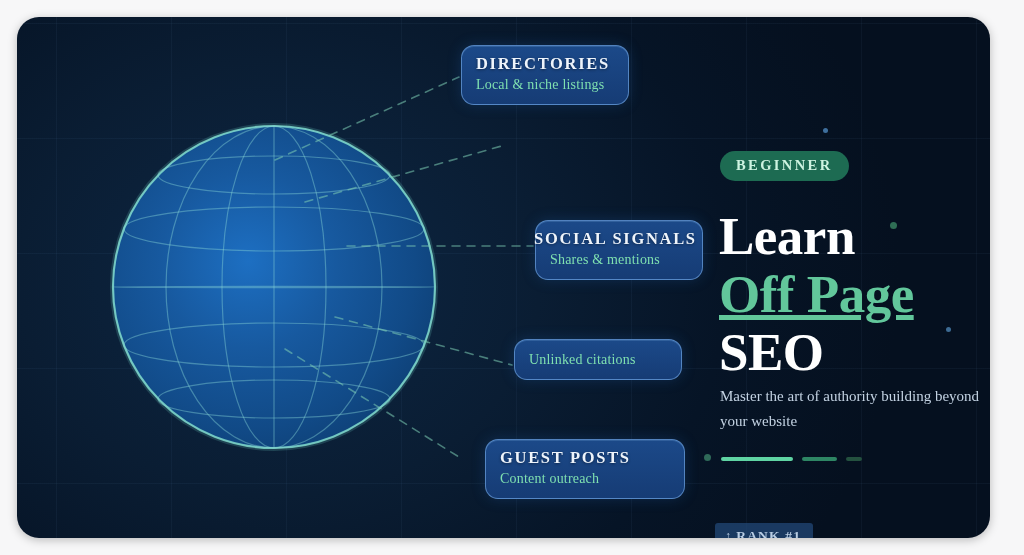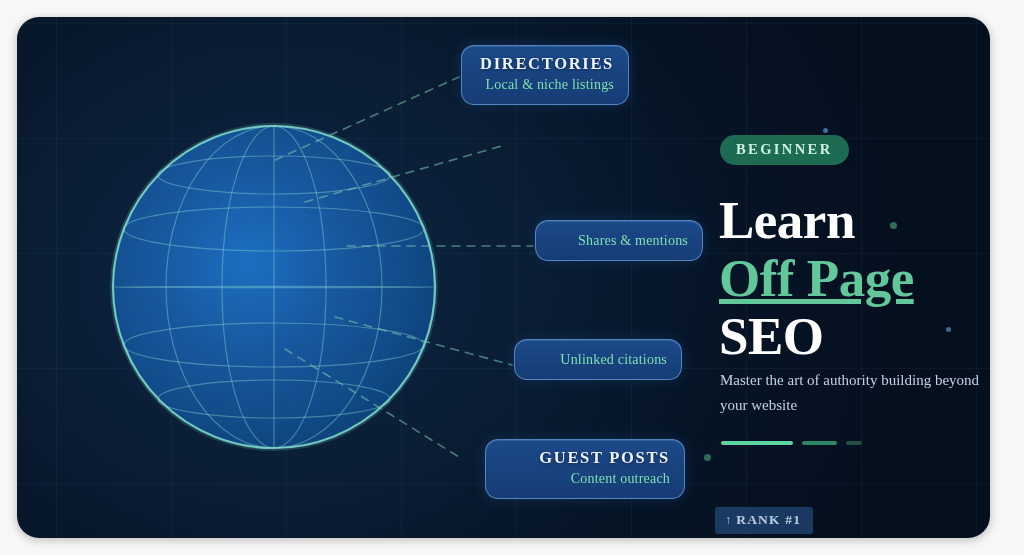--- a/index.html
+++ b/index.html
@@ -66,21 +66,21 @@
   #connectors svg { width: 973px; height: 521px; display:block; }
 
   
   .card {
     position: absolute;
     border-radius: 13px;
     background: linear-gradient(180deg, rgba(29,76,142,.95) 0%, rgba(23,62,121,.95) 100%);
     border: 1.4px solid rgba(120,175,235,.62);
     box-shadow: 0 0 14px rgba(30,90,160,.30), inset 0 1px 0 rgba(150,200,250,.18);
     padding: 9px 14px 10px;
-    text-align: right;
+    text-align: left;
     white-space: nowrap;
     box-sizing: border-box;
   }
   .card .c-title {
     font-family: "Liberation Serif", serif;
     font-weight: bold;
     font-size: 16.5px;
     letter-spacing: 1.7px;
     color: #eef4fb;
     line-height: 1.15;
@@ -107,21 +107,21 @@
     position: relative;
     display: block;
     margin-left: -16px;
     margin-right: -16px;
   }
 
   
   #panel {
     position: absolute;
     left: 700px;
-    top: 0;
+    top: 16px;
     width: 273px;
     height: 456px;
   }
 
   #badge {
     position: absolute;
     left: 3px;
     top: 118px;
     display: inline-block;
     padding: 6px 16px 7px;
@@ -263,20 +263,21 @@
       </svg>
     </div>
 
     <div class="card" id="card-directories">
       <div class="c-title">DIRECTORIES</div>
       <div class="c-sub">Local &amp; niche listings</div>
     </div>
 
 
     <div class="card" id="card-social">
+      <div class="c-title">SOCIAL SIGNALS</div>
       <div class="c-sub">Shares &amp; mentions</div>
     </div>
 
     <div class="card" id="card-brand">
       <div class="c-sub">Unlinked citations</div>
     </div>
 
     <div class="card" id="card-guest">
       <div class="c-title">GUEST POSTS</div>
       <div class="c-sub">Content outreach</div>

